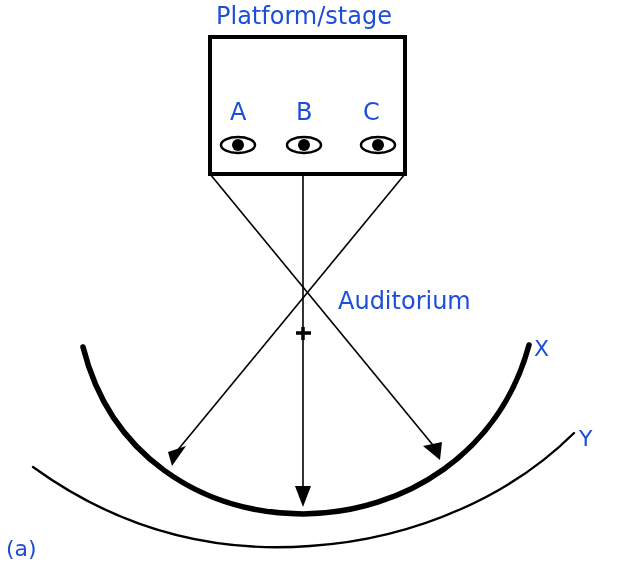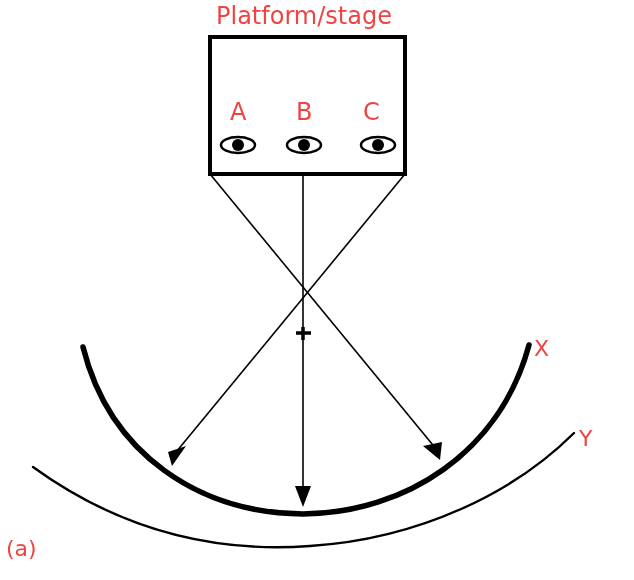--- a/index.html
+++ b/index.html
@@ -15,21 +15,21 @@
     font-family: "DejaVu Sans", sans-serif;
     overflow: hidden;
   }
   #diagram-svg {
     position: absolute;
     left: 0;
     top: 0;
   }
   .lbl {
     position: absolute;
-    color: #ef4444;
+    color: #1d4ed8;
     white-space: nowrap;
     line-height: 1;
   }
   #label-platform {
     left: 216px;
     top: 4px;
     font-size: 24px;
   }
   #label-a  { left: 230px; top: 100px; font-size: 24px; }
   #label-b  { left: 296px; top: 100px; font-size: 24px; }
@@ -86,19 +86,20 @@
     <path d="M33 467 C 120 530, 215 553, 310 546 C 420 539, 515 492, 574 433" fill="none" stroke="#000000" stroke-width="2.4" stroke-linecap="round"></path>
 
   </svg>
 
   <div class="lbl" id="label-platform">Platform/stage</div>
 
   <div class="lbl" id="label-a">A</div>
   <div class="lbl" id="label-b">B</div>
   <div class="lbl" id="label-c">C</div>
 
+  <div class="lbl" id="label-auditorium">Auditorium</div>
 
   <div class="lbl" id="label-x">X</div>
   <div class="lbl" id="label-y">Y</div>
 
   <div class="lbl" id="label-fig">(a)</div>
 
 </div>
 
 </body></html>

